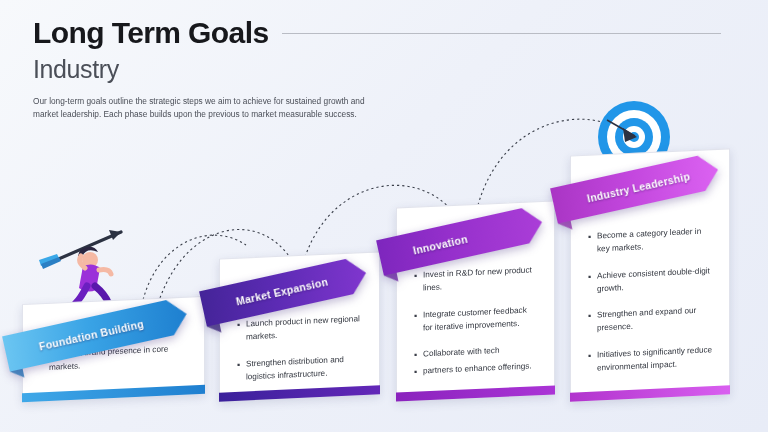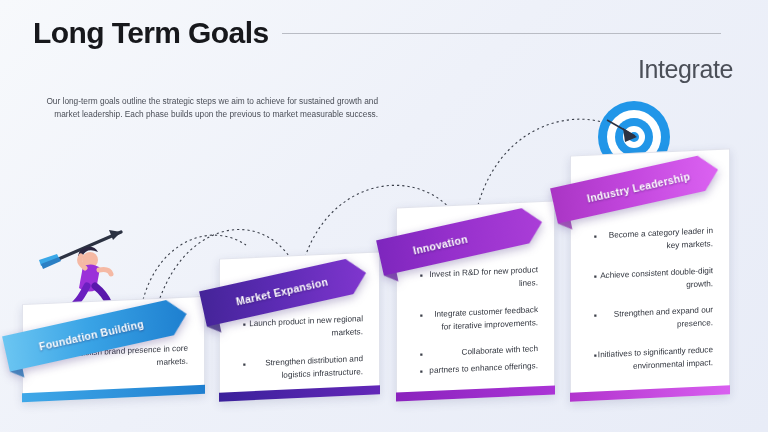--- a/index.html
+++ b/index.html
@@ -2,21 +2,21 @@
 <html><head>
 <meta charset="utf-8">
 <style>
   * { margin:0; padding:0; box-sizing:border-box; }
   html, body { width:768px; height:432px; overflow:hidden; }
   body {
     font-family:"Liberation Sans", sans-serif;
     background:linear-gradient(135deg,#f7f9fc 0%,#eef1f9 45%,#e8ecf7 100%);
     position:relative;
   }
-  #slide { position:absolute; inset:0;text-align:right; }
+  #slide { position:absolute; inset:0; }
 
   
   #header { position:absolute; left:33px; top:18px; width:700px; }
   #title-row { display:flex; align-items:center; }
   #page-title {
     font-size:30px; font-weight:bold; color:#17181c;
     letter-spacing:-0.6px; line-height:1; white-space:nowrap;
   }
   #title-rule { flex:1; height:1px; background:#b9bcc4; margin-left:14px; margin-right:12px; }
   #page-subtitle {
@@ -88,21 +88,21 @@
 </head>
 <body>
 
 <div id="slide">
 
   <div id="header">
     <div id="title-row">
       <div id="page-title">Long Term Goals</div>
       <div id="title-rule"></div>
     </div>
-    <div id="page-subtitle">Integrate</div>
+    <div id="page-subtitle">Industry</div>
     <div id="page-desc">Our long-term goals outline the strategic steps we aim to achieve for sustained growth and market leadership. Each phase builds upon the previous to market measurable success.</div>
   </div>
 
   <svg class="arc" style="left:150px; top:210px; width:200px; height:100px;" viewBox="0 0 200 100">
     <path d="M10,88 C40,6 120,-2 148,62" fill="none" stroke="#3a3f4a" stroke-width="1.1" stroke-dasharray="2.2 3"></path>
     <polygon points="143,58 155,60 147,72" fill="#2e323b"></polygon>
   </svg>
   <svg class="arc" style="left:100px; top:215px; width:200px; height:110px;" viewBox="0 0 200 110">
     <path d="M40,100 C50,30 108,4 146,30" fill="none" stroke="#3a3f4a" stroke-width="1.1" stroke-dasharray="2.2 3"></path>
   </svg>

